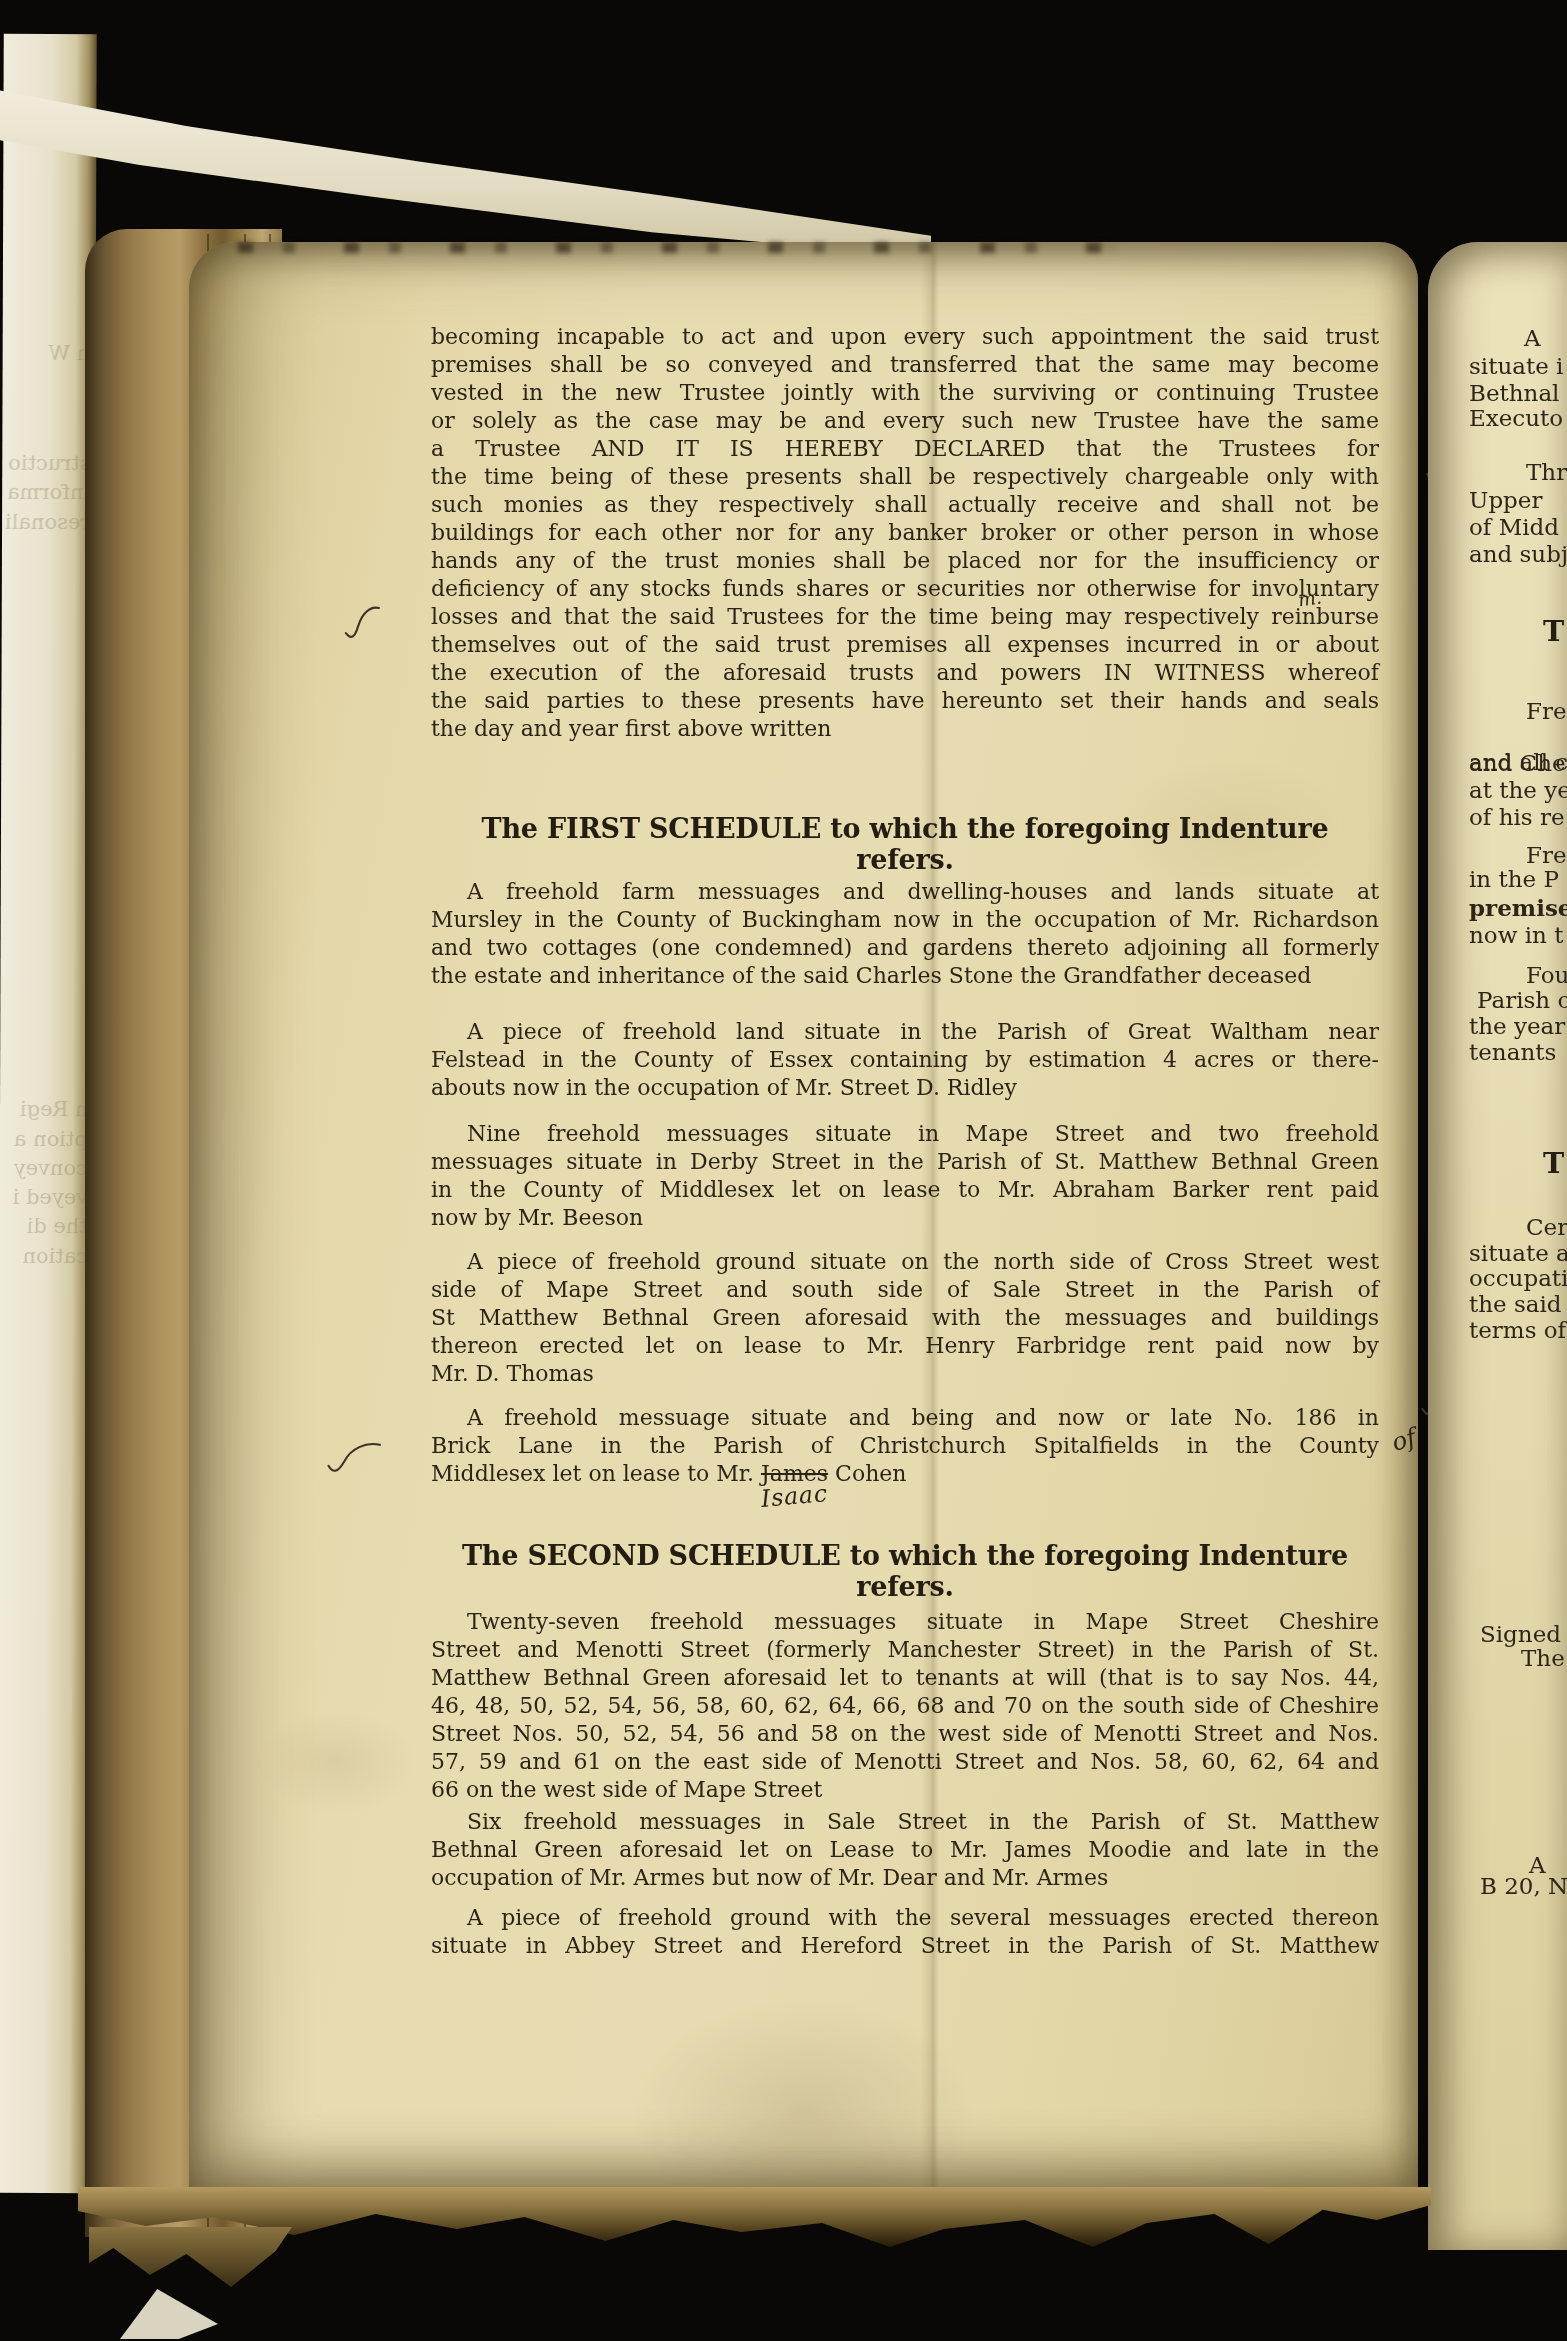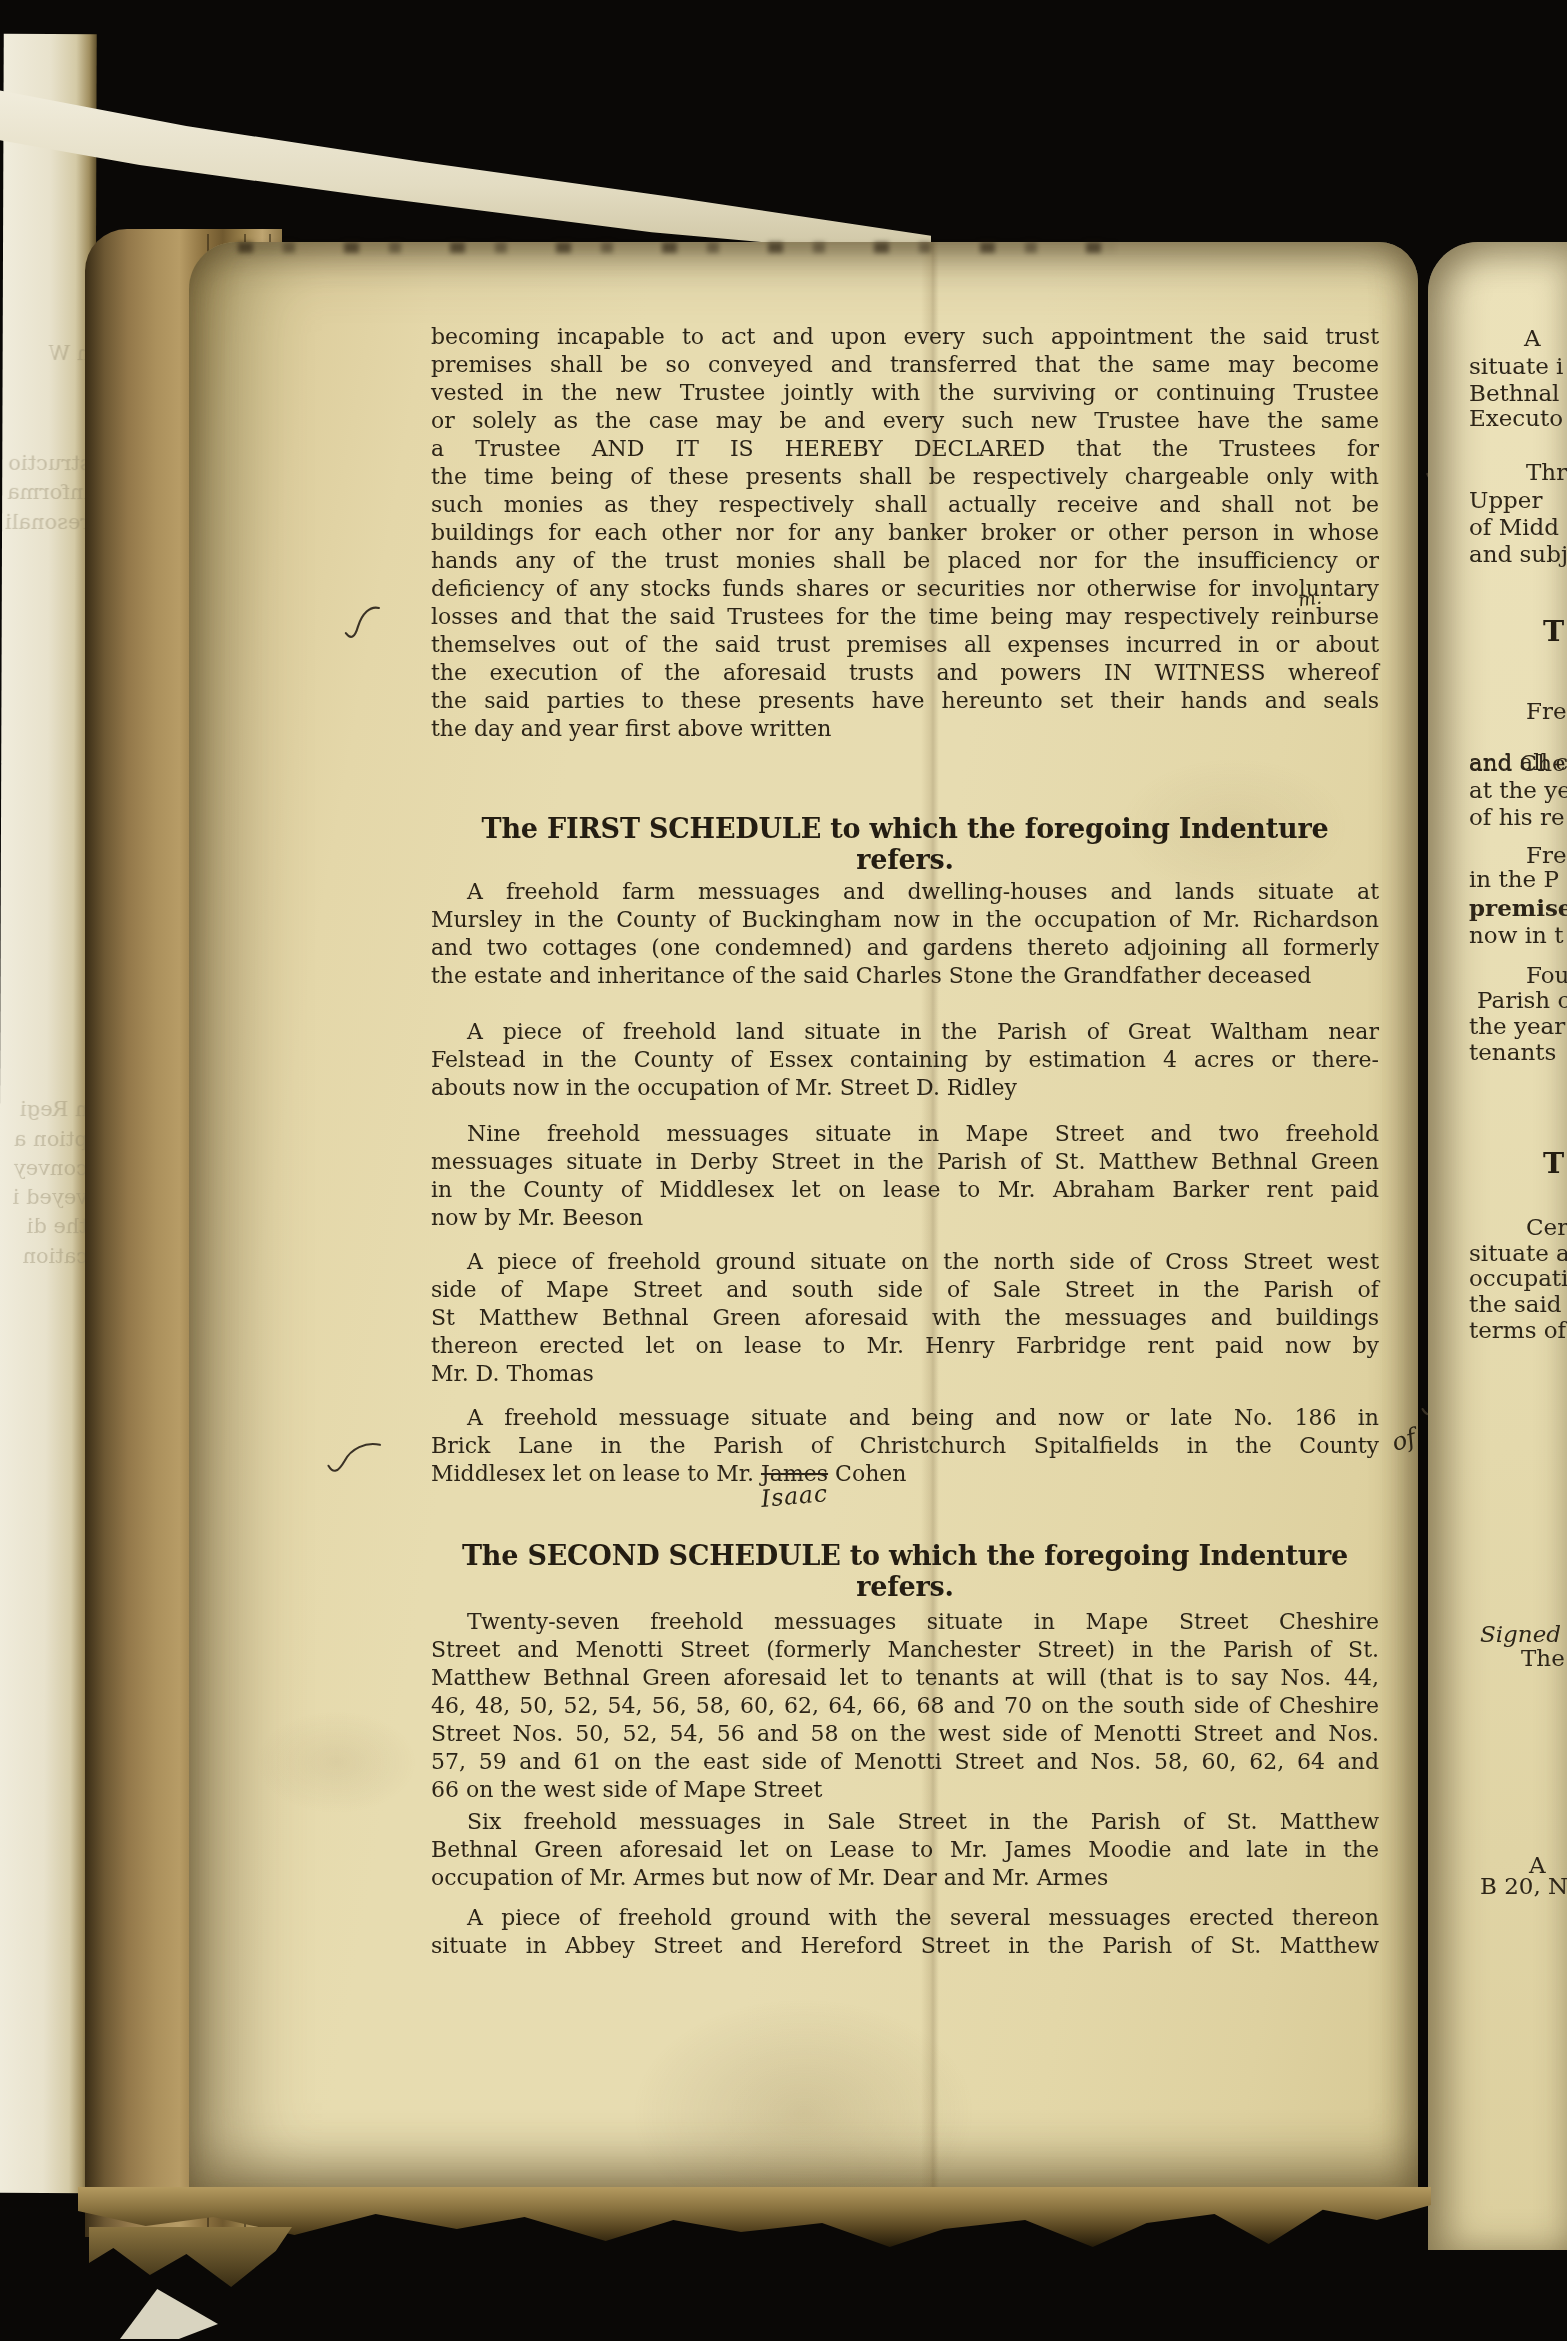--- a/index.html
+++ b/index.html
@@ -246,21 +246,21 @@
     <span class="frag" style="top: 720px; left: 98px;">Fou</span>
     <span class="frag" style="top: 745px; left: 49px;">Parish c</span>
     <span class="frag" style="top: 771px; left: 41px;">the year</span>
     <span class="frag" style="top: 797px; left: 41px;">tenants</span>
     <span class="frag hd" style="top: 904px; left: 115px;">T</span>
     <span class="frag" style="top: 972px; left: 82px; margin-left: 16px;">Cer</span>
     <span class="frag" style="top: 998px; left: 41px;">situate a</span>
     <span class="frag" style="top: 1023px; left: 41px;">occupati</span>
     <span class="frag" style="top: 1049px; left: 41px;">the said</span>
     <span class="frag" style="top: 1075px; left: 41px;">terms of</span>
-    <span class="frag" style="top: 1379px; left: 52px; font-style: italic;">Signed</span>
+    <span class="frag" style="top: 1379px; left: 52px;">Signed</span>
     <span class="frag" style="top: 1403px; left: 93px;">The</span>
     <span class="frag" style="top: 1610px; left: 101px;">A</span>
     <span class="frag" style="top: 1631px; left: 52px;">B 20, N</span>
   </div>
 
 <div class="bottom-edge"></div>
 <div class="bottom-chunk"></div>
 <div class="bottom-wedge"></div>
 
 

